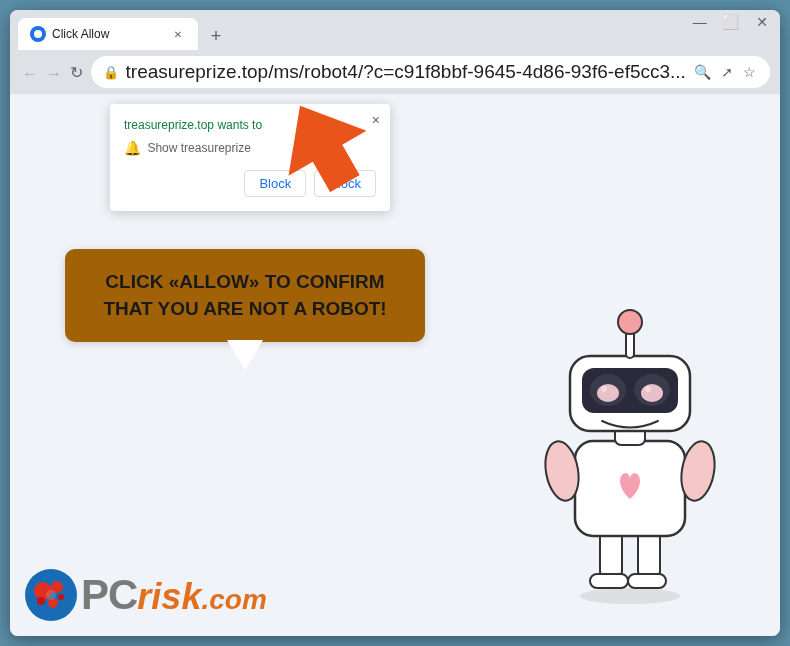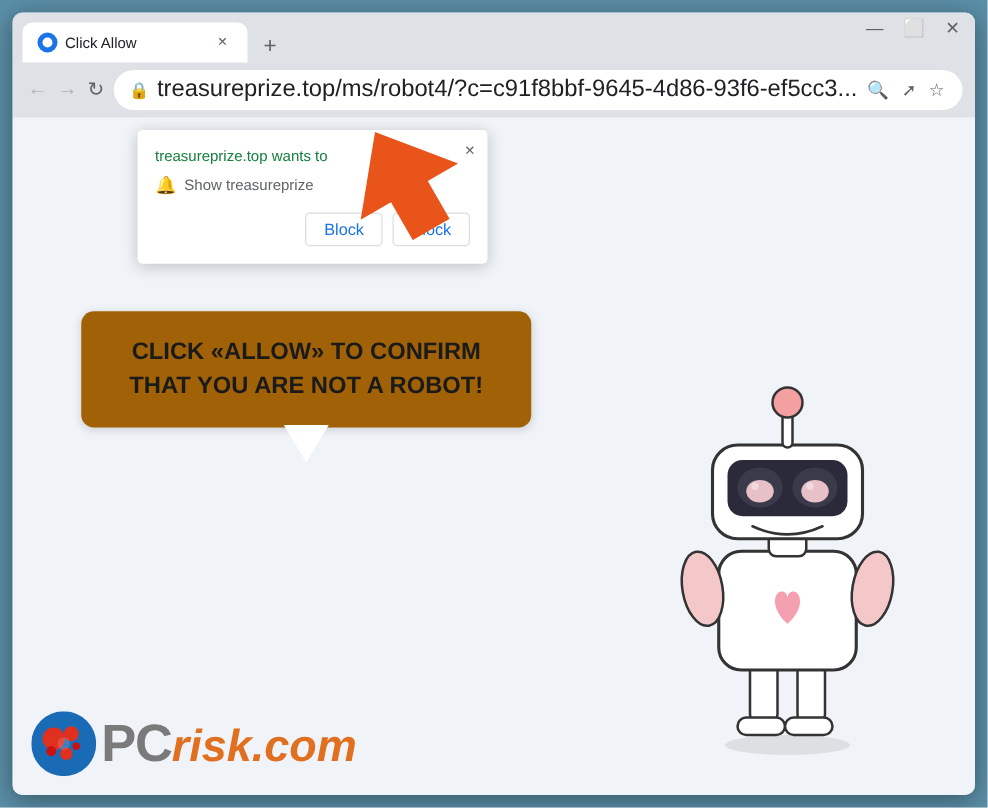--- a/index.html
+++ b/index.html
@@ -429,18 +429,18 @@
       <svg class="pcrisk-icon" viewBox="0 0 52 52" xmlns="http://www.w3.org/2000/svg">
         <circle cx="26" cy="26" r="26" fill="#1a6bb5"></circle>
         <circle cx="18" cy="22" r="9" fill="#e03020"></circle>
         <circle cx="32" cy="18" r="6" fill="#e03020"></circle>
         <circle cx="28" cy="34" r="5" fill="#e03020"></circle>
         <circle cx="16" cy="32" r="4" fill="#cc1010"></circle>
         <circle cx="36" cy="28" r="3" fill="#cc1010"></circle>
         <circle cx="26" cy="26" r="5" fill="white" opacity="0.15"></circle>
       </svg>
       <div>
-        <span style="font-size:42px;font-weight:700;color:#7a7a7a;letter-spacing:-1px;">PC</span><span style="font-size:36px;font-weight:700;color:#e07020;font-style:italic;">risk</span><span style="font-size:36px;font-weight:700;color:#e07020;font-style:italic;">.com</span>
+        <span style="font-size:42px;font-weight:700;color:#7a7a7a;letter-spacing:-1px;">PC</span><span style="font-size:36px;font-weight:700;color:#e07020;font-style:italic;">risk</span><span style="font-size:28px;font-weight:700;color:#e07020;font-style:italic;">.com</span>
       </div>
     </div>
 
   </div>
 </div>
 
 </body></html>

